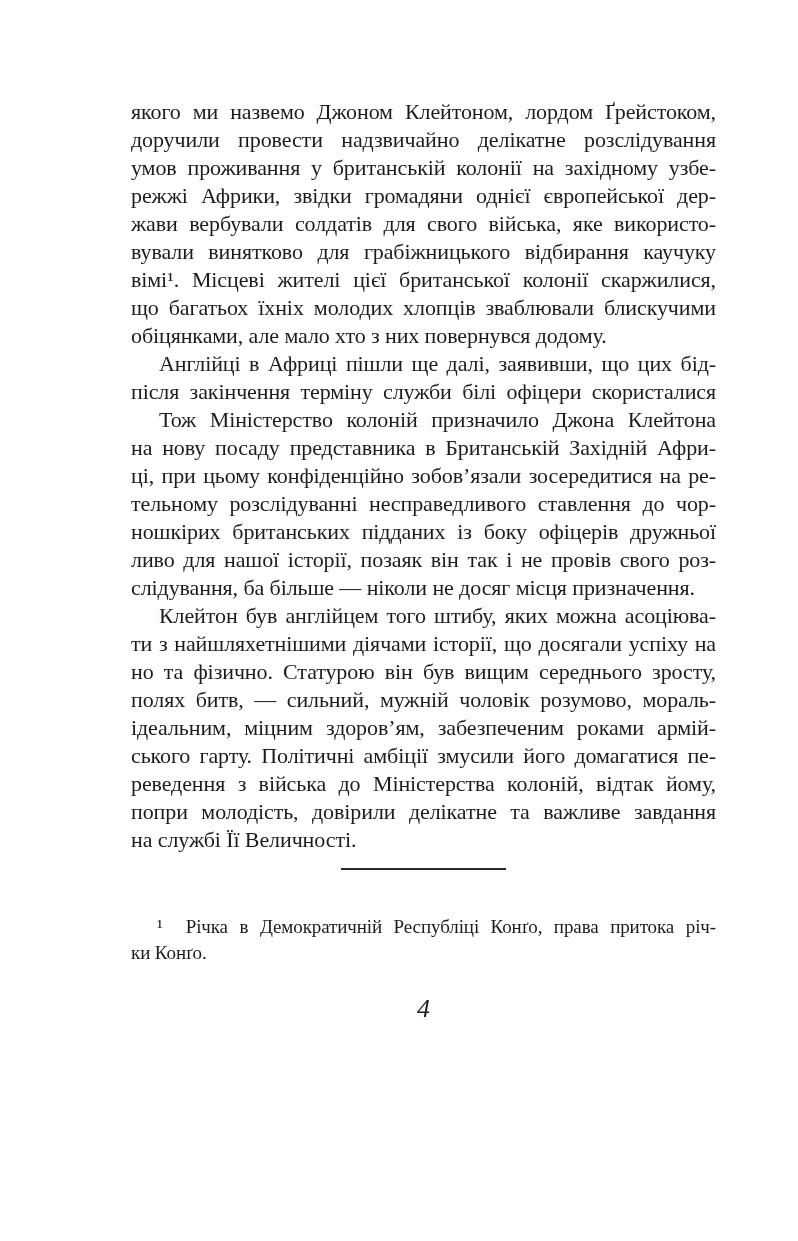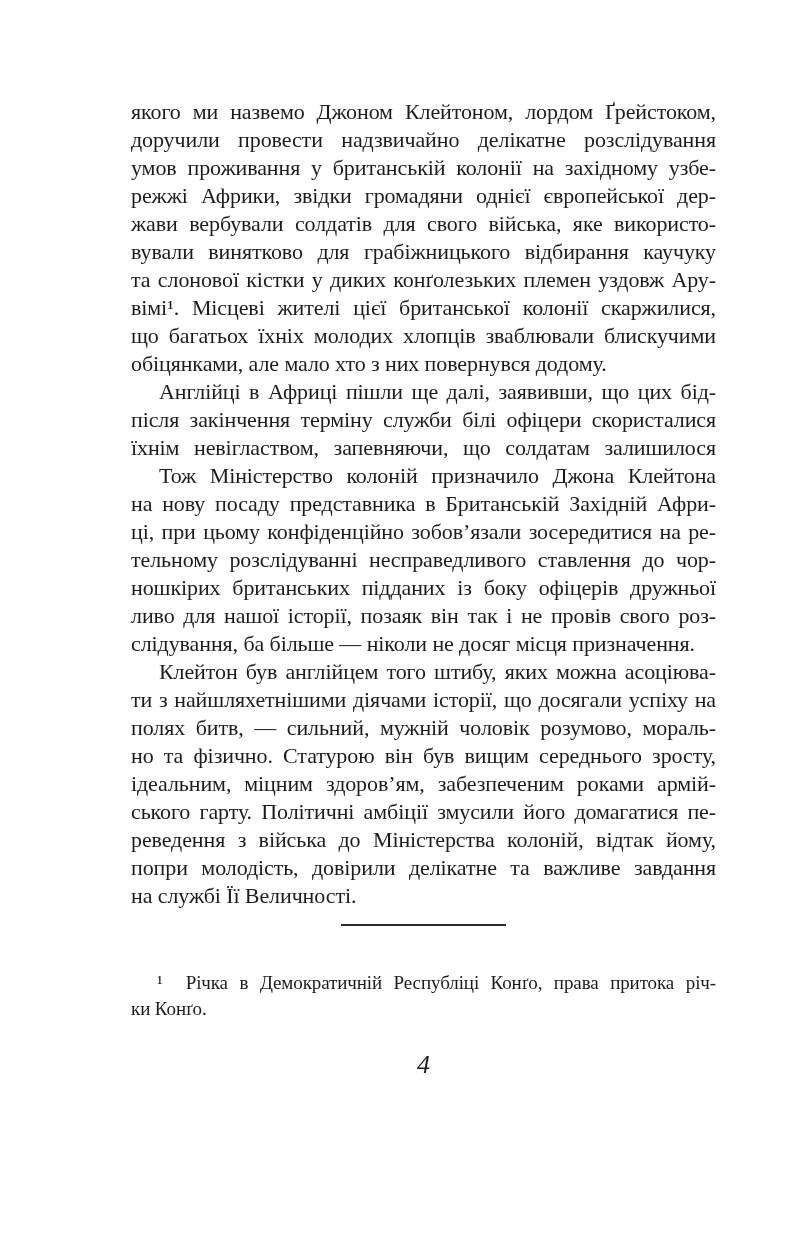--- a/index.html
+++ b/index.html
@@ -80,47 +80,45 @@
 <div class="page">
   <div class="text-block">
 
     <div class="paragraph">
       <div class="line">якого ми назвемо Джоном Клейтоном, лордом Ґрейстоком,</div>
       <div class="line">доручили провести надзвичайно делікатне розслідування</div>
       <div class="line">умов проживання у британській колонії на західному узбе-</div>
       <div class="line">режжі Африки, звідки громадяни однієї європейської дер-</div>
       <div class="line">жави вербували солдатів для свого війська, яке використо-</div>
       <div class="line">вували винятково для грабіжницького відбирання каучуку</div>
-      <div class="line">та слонової кістки у диких конґолезьких племен уздовж Ару-</div>
       <div class="line">вімі¹. Місцеві жителі цієї британської колонії скаржилися,</div>
       <div class="line">що багатьох їхніх молодих хлопців зваблювали блискучими</div>
       <div class="line last">обіцянками, але мало хто з них повернувся додому.</div>
     </div>
 
     <div class="paragraph">
       <div class="line indent">Англійці в Африці пішли ще далі, заявивши, що цих бід-</div>
       <div class="line">після закінчення терміну служби білі офіцери скористалися</div>
-      <div class="line">їхнім невіглаством, запевняючи, що солдатам залишилося</div>
     </div>
 
     <div class="paragraph">
       <div class="line indent">Тож Міністерство колоній призначило Джона Клейтона</div>
       <div class="line">на нову посаду представника в Британській Західній Афри-</div>
       <div class="line">ці, при цьому конфіденційно зобов’язали зосередитися на ре-</div>
       <div class="line">тельному розслідуванні несправедливого ставлення до чор-</div>
       <div class="line">ношкірих британських підданих із боку офіцерів дружньої</div>
       <div class="line">ливо для нашої історії, позаяк він так і не провів свого роз-</div>
       <div class="line last">слідування, ба більше — ніколи не досяг місця призначення.</div>
     </div>
 
     <div class="paragraph">
       <div class="line indent">Клейтон був англійцем того штибу, яких можна асоціюва-</div>
       <div class="line">ти з найшляхетнішими діячами історії, що досягали успіху на</div>
+      <div class="line">но та фізично. Статурою він був вищим середнього зросту,</div>
       <div class="line">полях битв, — сильний, мужній чоловік розумово, мораль-</div>
-      <div class="line">но та фізично. Статурою він був вищим середнього зросту,</div>
       <div class="line">ідеальним, міцним здоров’ям, забезпеченим роками армій-</div>
       <div class="line">ського гарту. Політичні амбіції змусили його домагатися пе-</div>
       <div class="line">реведення з війська до Міністерства колоній, відтак йому,</div>
       <div class="line">попри молодість, довірили делікатне та важливе завдання</div>
       <div class="line last">на службі Її Величності.</div>
     </div>
 
     <hr class="footnote-separator">
 
     <div class="footnote">

